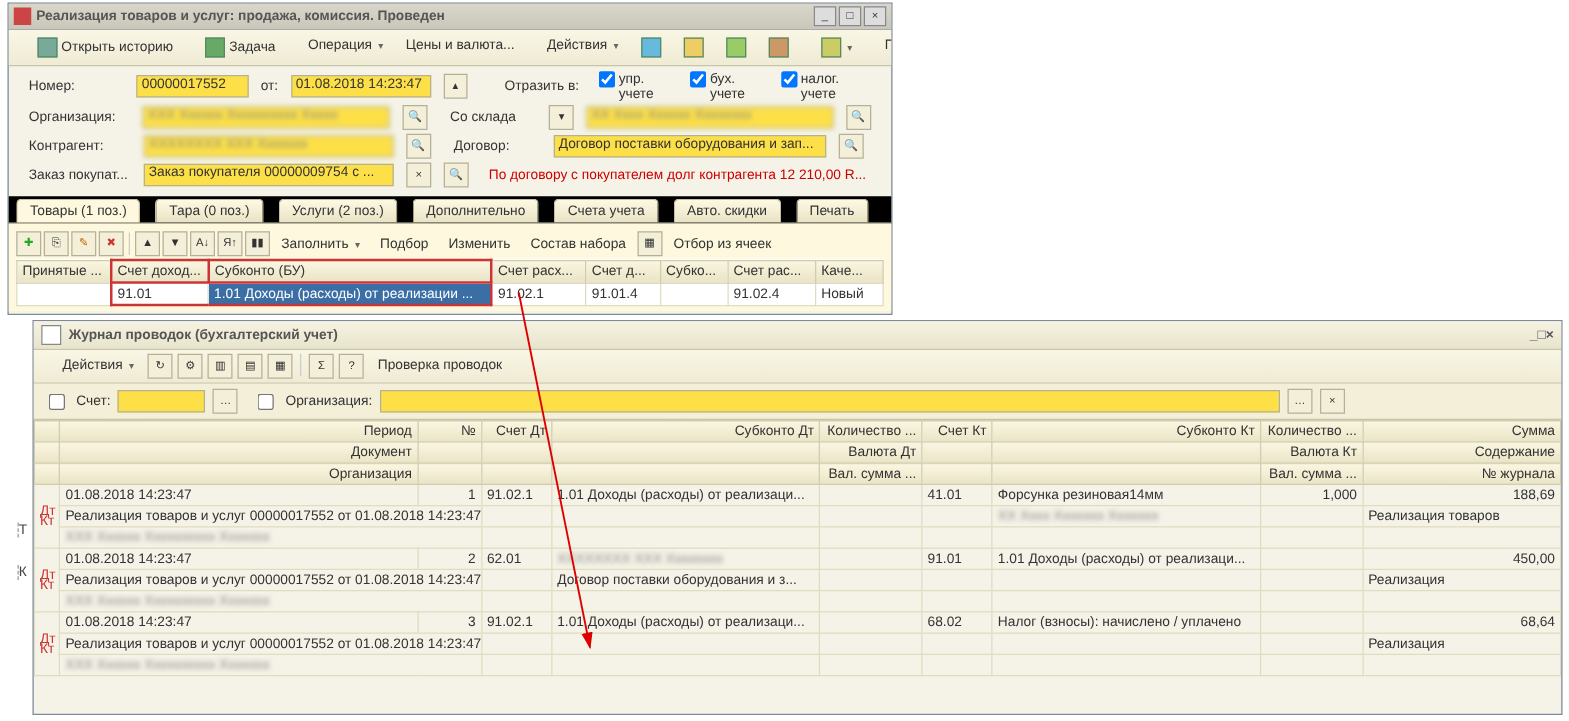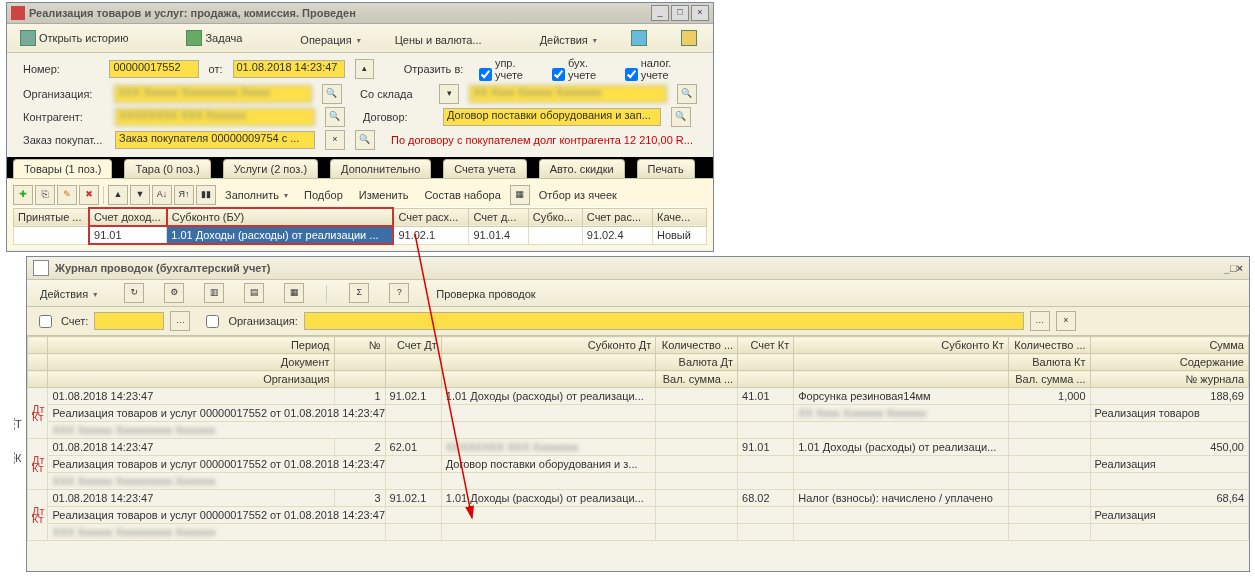--- a/index.html
+++ b/index.html
@@ -1,30 +1,30 @@
 <!DOCTYPE html>
 <html><head>
 <meta charset="utf-8">
 <style>
 html,body{margin:0;padding:0;font-family:"MS Sans Serif",Tahoma,Arial,sans-serif;font-size:11px;background:#fff;color:#333}
 .win{position:absolute;border:1px solid #7a8a9a;background:#f5f3e7}
 .titlebar{background:linear-gradient(#d9d7c9,#c9c7b9);height:20px;line-height:20px;padding:0 4px;display:flex;align-items:center;border-bottom:1px solid #aaa}
 .titlebar .ico{width:14px;height:14px;margin-right:4px;background:#c44;display:inline-block}
 .titlebar .ttl{flex:1;color:#555;font-weight:bold}
 .titlebar .wbtn{width:16px;height:14px;margin-left:2px;border:1px solid #888;background:#ddd;font-size:9px;text-align:center;line-height:12px;cursor:pointer}
-.toolbar{background:linear-gradient(#f9f6e5,#efebd4);padding:3px 6px;border-bottom:1px solid #c8c4aa;display:flex;align-items:flex-end;gap:20px;flex-wrap:nowrap;overflow:hidden}
+.toolbar{background:linear-gradient(#f9f6e5,#efebd4);padding:3px 16px;border-bottom:1px solid #c8c4aa;display:flex;align-items:flex-start;gap:4px;flex-wrap:nowrap;overflow:hidden}
 .tbtn{padding:2px 6px;border:1px solid transparent;border-radius:3px;display:inline-flex;align-items:center;gap:3px;cursor:pointer;white-space:nowrap}
 .tico{width:14px;height:14px;display:inline-block;background:#7a9;border:1px solid #586}
 .sep{width:1px;height:18px;background:#ccc;margin:0 2px}
 .drop::after{content:"▾";font-size:8px;margin-left:2px;color:#666}
 .lbl{color:#333;white-space:nowrap}
 .inp{height:18px;border:1px solid #b5b198;background:#fde047;padding:0 3px;display:inline-flex;box-sizing:border-box}
 .inp.small{width:95px}
 .btn-sq{width:18px;height:18px;border:1px solid #b5b198;background:#f3efd9;text-align:center;line-height:16px;font-size:9px;cursor:pointer}
-.chk{display:inline-flex;align-items:flex-end;gap:3px}
+.chk{display:inline-flex;align-items:flex-start;gap:3px}
 .chk input{margin:0}
 .tabs{display:flex;padding:2px 6px 0 6px;gap:12px;background:#000000;border-bottom:1px solid #c8c4aa}
 .tab{background:linear-gradient(#fdf9e3,#e9e3c5);border:1px solid #c4bfa1;border-bottom:none;padding:3px 10px;border-radius:4px 4px 0 0;cursor:pointer;white-space:nowrap}
 .tab.active{background:#fdf8de;font-weight:normal}
 .gridwrap{padding:4px 6px;background:#fdf8de}
 .gtoolbar{display:flex;gap:2px;align-items:center;padding:2px 0}
 .grid{border:1px solid #c8c4aa;background:#fff;font-size:11px}
 .grid th{background:linear-gradient(#faf6e0,#eae4c6);border:1px solid #d0ccb0;padding:2px 4px;font-weight:normal;text-align:left;white-space:nowrap;overflow:hidden}
 .grid td{border:1px solid #e0dcc0;padding:2px 4px;white-space:nowrap;overflow:hidden}
 .grid tr.sel td.selcell{background:#3a6ea5;color:#fff}

